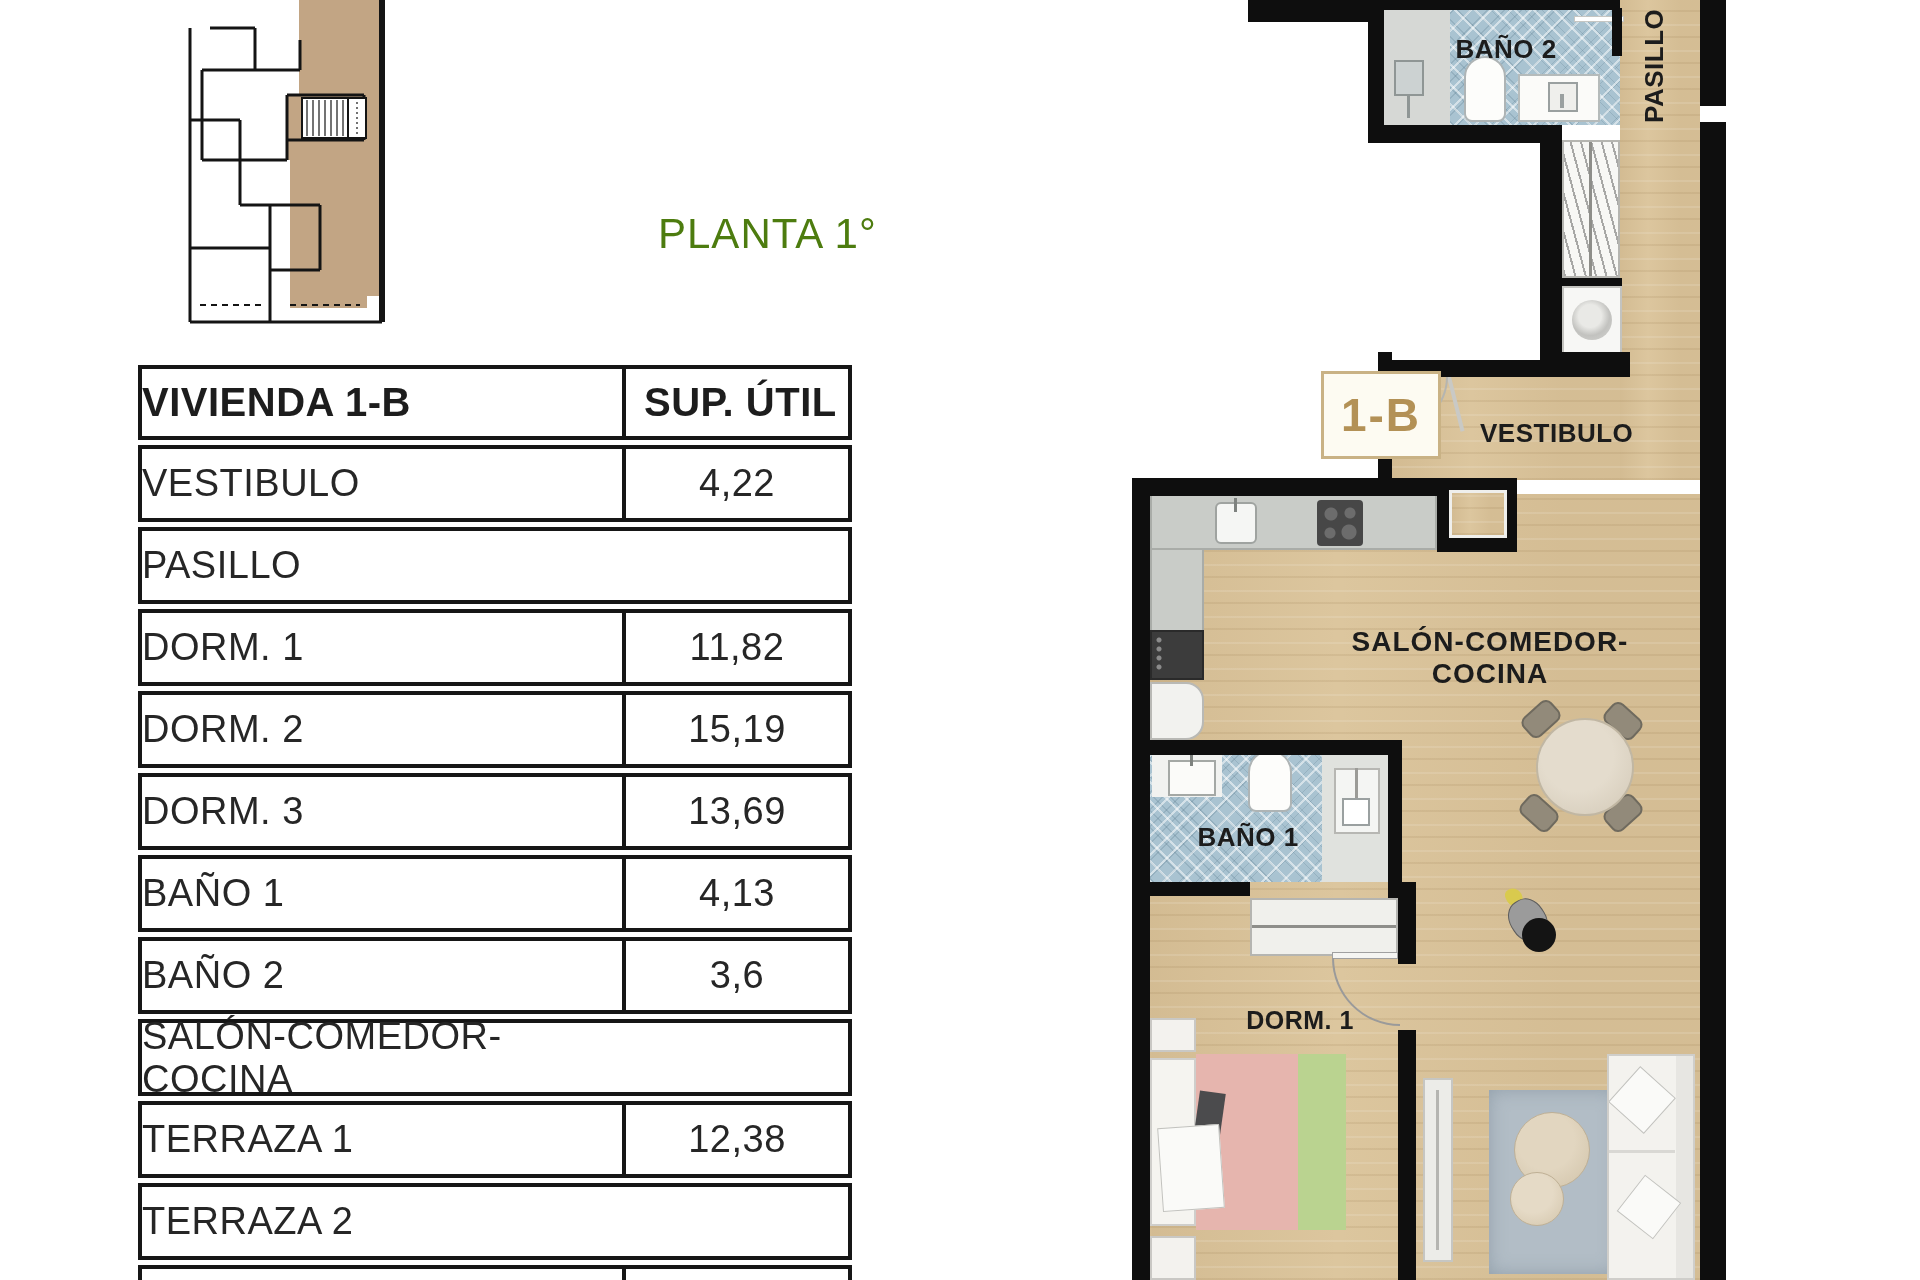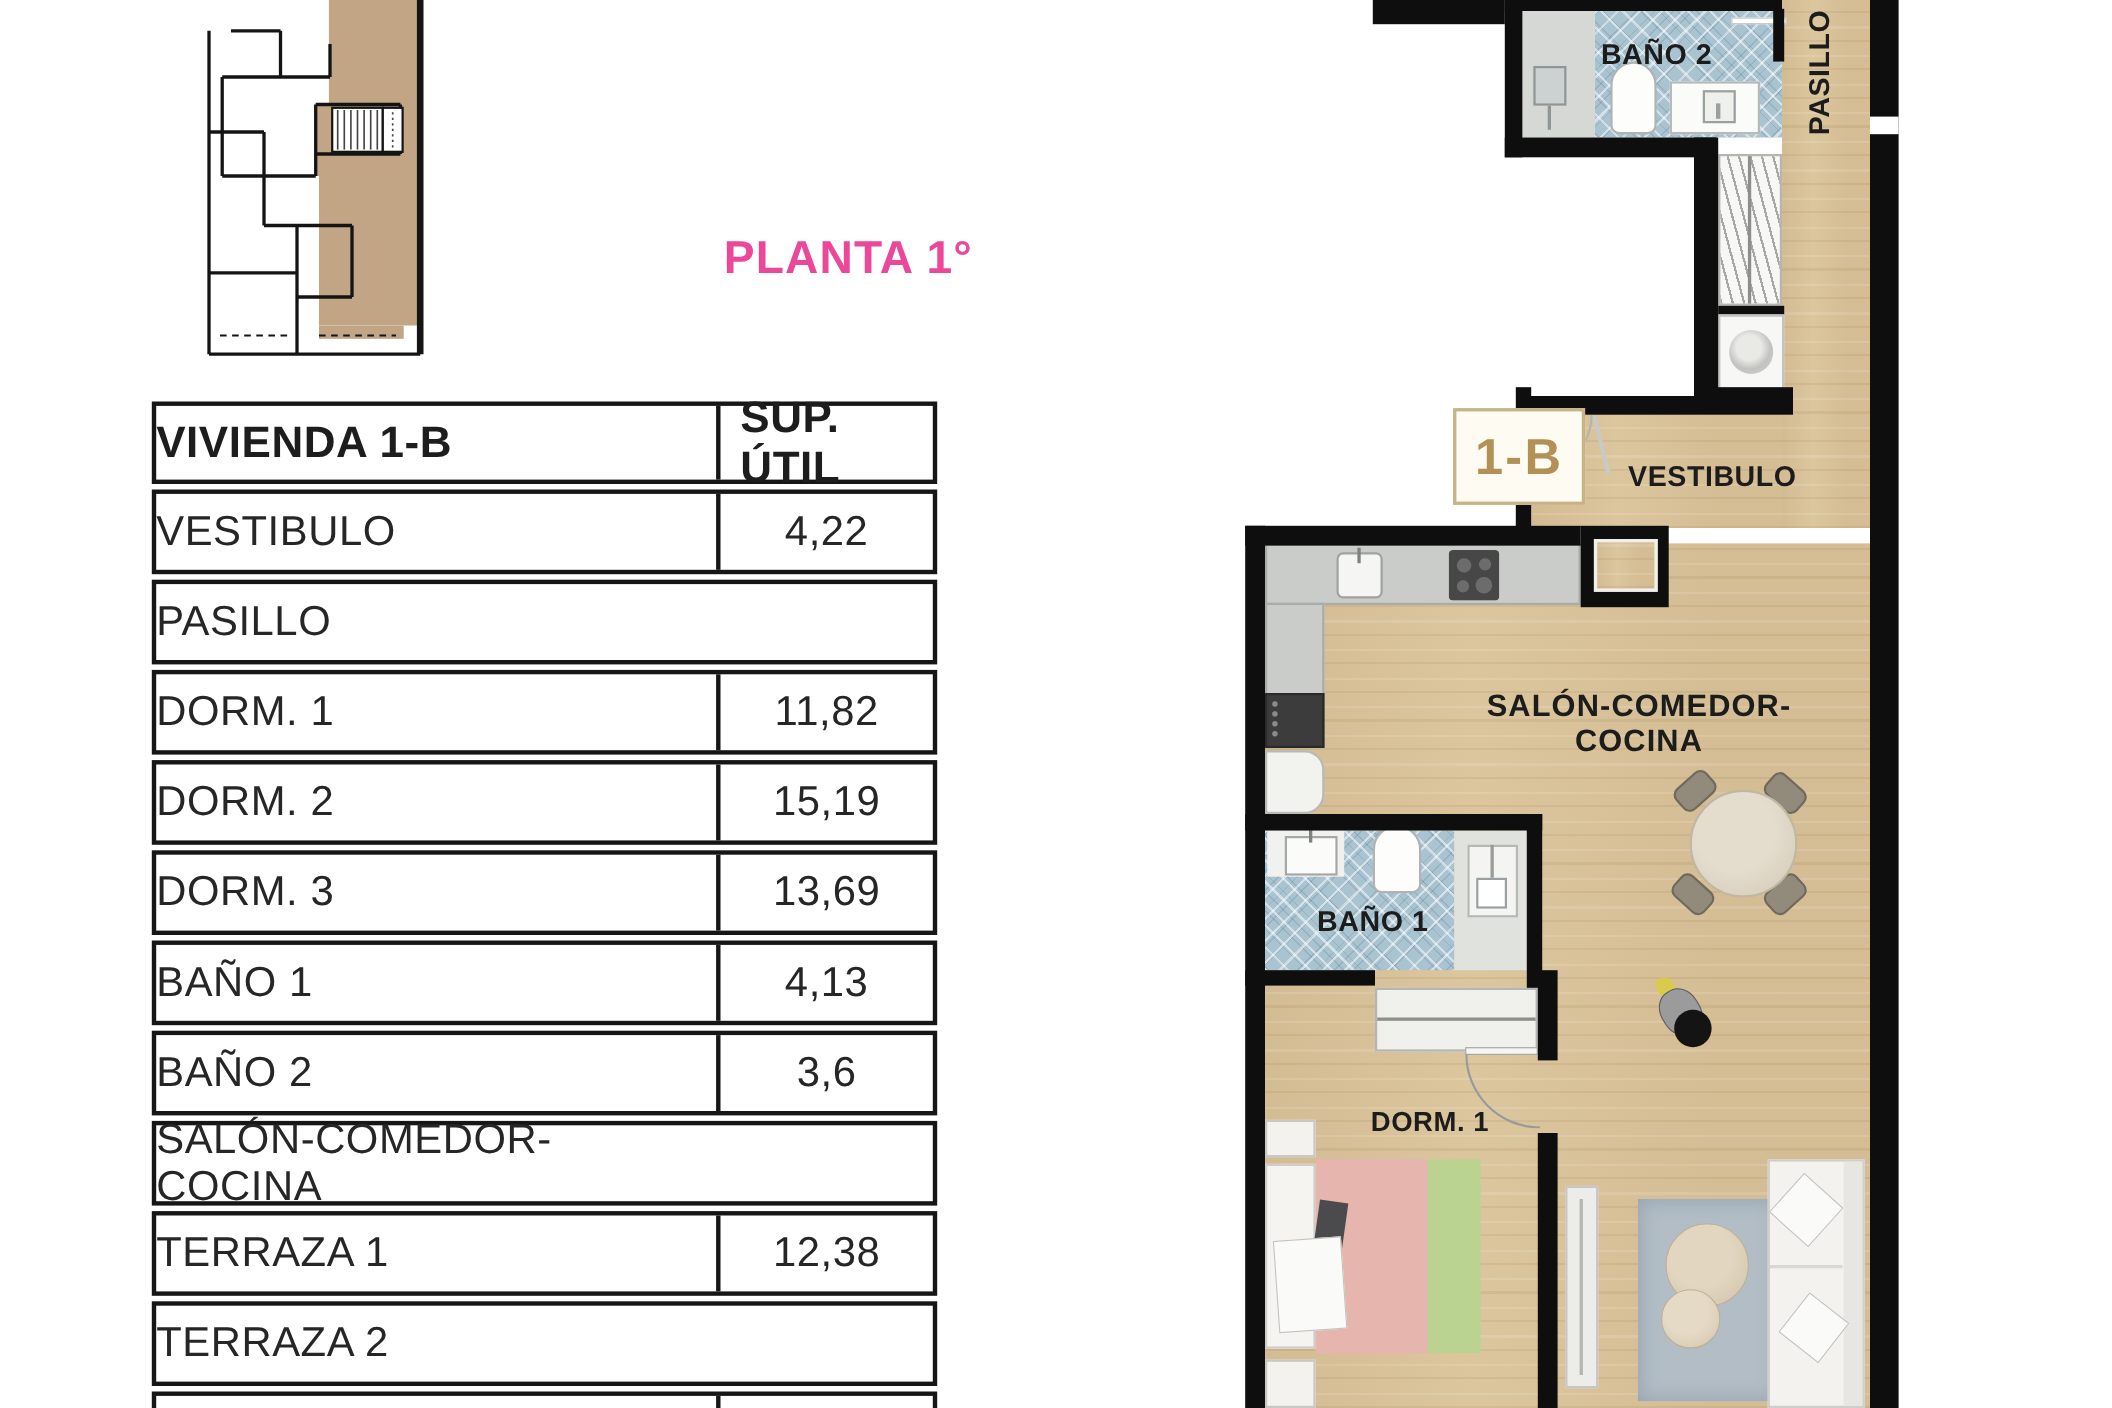--- a/index.html
+++ b/index.html
@@ -5,26 +5,26 @@
   html,body{margin:0;padding:0;background:#ffffff;}
   #page{position:relative;width:1920px;height:1280px;background:#fff;overflow:hidden;
         font-family:"Liberation Sans",sans-serif;color:#1d1d1d;}
   .abs{position:absolute;}
   
   #areas{position:absolute;left:138px;top:365px;width:714px;}
   .t-box{box-sizing:border-box;border:4px solid #161616;background:#fff;display:flex;}
   .t-head{height:75px;margin-bottom:5px;}
   .t-row{height:77px;margin-bottom:5px;}
   .t-c1{flex:0 0 480px;display:flex;align-items:center;box-sizing:border-box;}
-  .t-c2{flex:1;display:flex;align-items:center;justify-content:center;border-left:4px solid #161616;box-sizing:border-box;margin-left:29px;}
+  .t-c2{flex:1;display:flex;align-items:center;justify-content:center;border-left:4px solid #161616;box-sizing:border-box;}
   .t-head .t-c2{justify-content:flex-start;padding-left:18px;}
   .t-head span{font-weight:bold;font-size:40px;letter-spacing:.5px;}
   .t-row span{font-size:38px;letter-spacing:.5px;color:#262626;}
   
-  #planta-title{position:absolute;left:658px;top:210px;font-size:42px;font-weight:bold;letter-spacing:1px;color:#ec4899;}
+  #planta-title{position:absolute;left:658px;top:210px;font-size:42px;font-weight:normal;letter-spacing:1px;color:#4d7c0f;}
   
   .wall{background:#0e0e0e;}
   .wood{background-color:#dcc69e;background-image:
      repeating-linear-gradient(0deg,rgba(125,92,45,.10) 0 2px,transparent 2px 26px),
      repeating-linear-gradient(0deg,transparent 0 12px,rgba(255,255,255,.12) 12px 14px,transparent 14px 26px),
      linear-gradient(90deg,rgba(146,110,60,.12),rgba(146,110,60,0) 35%,rgba(146,110,60,.10) 75%);}
   .tile{background-color:#a9c3d1;background-image:
      repeating-linear-gradient(45deg,rgba(255,255,255,.5) 0 2px,transparent 2px 14px),
      repeating-linear-gradient(135deg,rgba(255,255,255,.5) 0 2px,transparent 2px 14px),
      repeating-linear-gradient(45deg,rgba(73,106,125,.20) 2px 3px,transparent 3px 14px),

